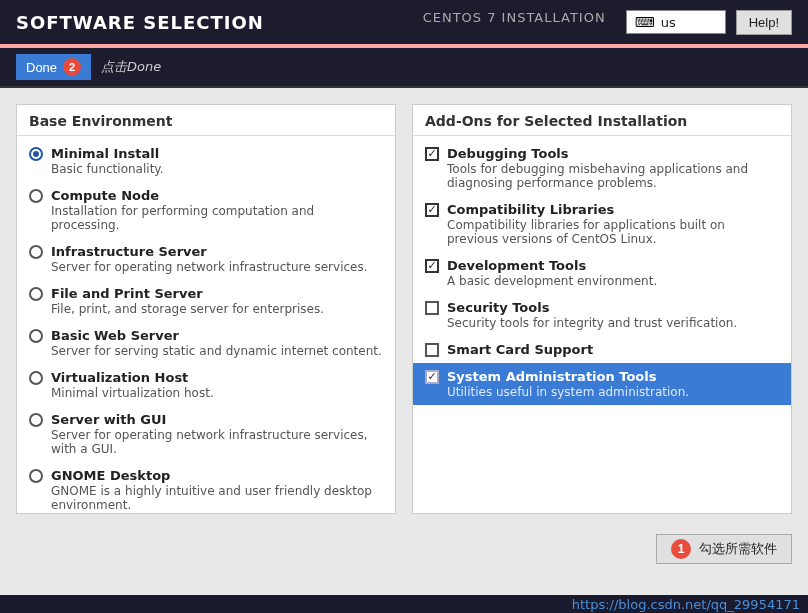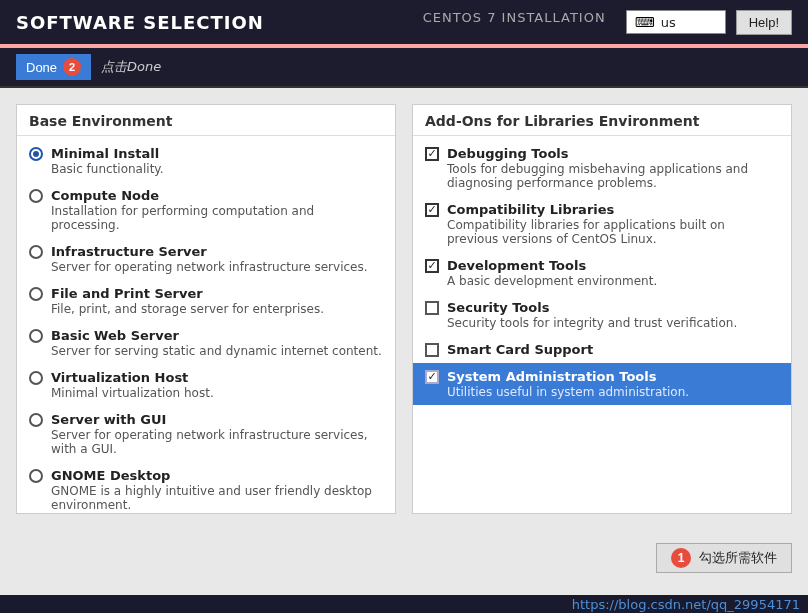--- a/index.html
+++ b/index.html
@@ -265,21 +265,21 @@
       padding: 2px 8px;
       height: 18px;
     }
 
     .main-wrapper {
       background: #e8e8e8;
       height: calc(613px - 88px - 18px);
       padding: 16px;
       display: flex;
       flex-direction: column;
-      gap: 17px;
+      gap: 8px;
     }
     .panels-row {
       display: flex;
       gap: 16px;
       height: 410px;
     }
     .bottom-row {
       display: flex;
       align-items: center;
       justify-content: flex-end;
@@ -371,21 +371,21 @@
             <div class="base-item-header">
               <span class="radio-btn"></span>
               <span class="base-item-name">GNOME Desktop</span>
             </div>
             <div class="base-item-desc">GNOME is a highly intuitive and user friendly desktop environment.</div>
           </div>
         </div>
     </div>
 
     <div class="panel">
-      <div class="panel-title">Add-Ons for Libraries Environment</div>
+      <div class="panel-title">Add-Ons for Selected Installation</div>
       <div class="panel-list" id="addons-list">
           <div class="addon-item">
             <div class="addon-item-header">
               <span class="checkbox checked"></span>
               <span class="addon-item-name">Debugging Tools</span>
             </div>
             <div class="addon-item-desc">Tools for debugging misbehaving applications and diagnosing performance problems.</div>
           </div>
           <div class="addon-item">
             <div class="addon-item-header">

